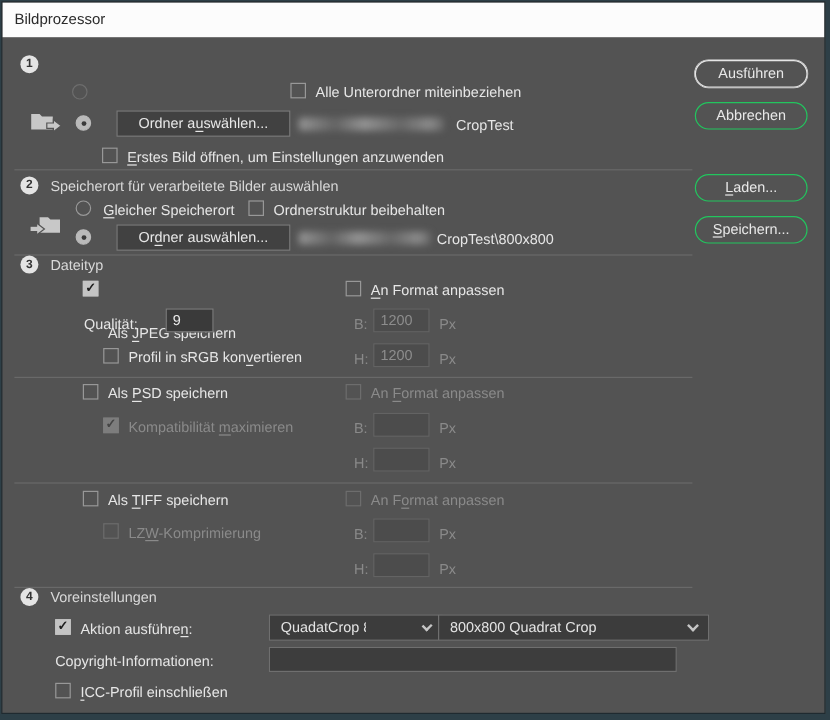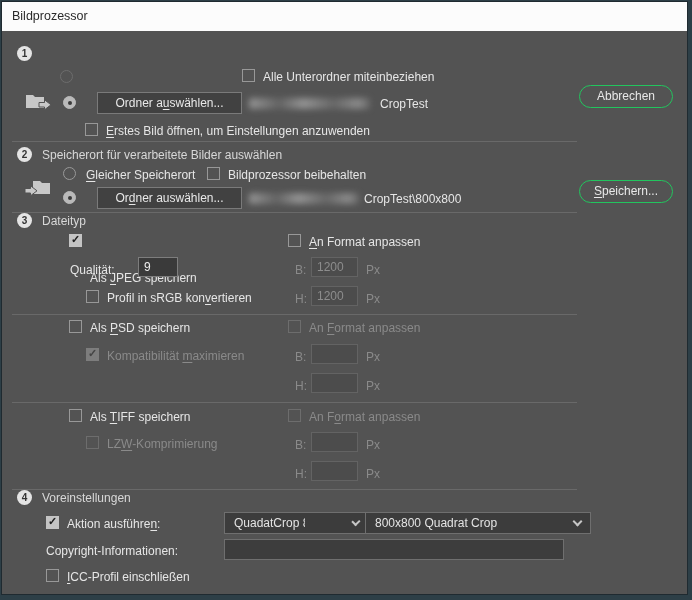--- a/index.html
+++ b/index.html
@@ -46,21 +46,23 @@
 </style>
 </head>
 <body>
 
 <div class="window">
 
   <div class="titlebar">
     <span class="t">Bildprozessor</span>
   </div>
 
+  <button class="abs pill primary" style="left:577px; top:48px; width:94px; height:23px;">Ausführen</button>
   <button class="abs pill" style="left:577px; top:83px; width:94px; height:23px;">Abbrechen</button>
+  <button class="abs pill" style="left:577px; top:143px; width:94px; height:23px;"><span class="mn">L</span>aden...</button>
   <button class="abs pill" style="left:577px; top:178px; width:94px; height:23px;"><span class="mn">S</span>peichern...</button>
 
   <div class="abs num" style="left:15px; top:44px;">1</div>
 
   <span class="rb dim" style="left:58px; top:68px;"></span>
   <span class="cb" style="left:240px; top:67px;"></span>
   <div class="abs lbl" style="left:261px; top:68px;">Alle Unterordner miteinbeziehen</div>
 
   <svg class="abs" style="left:22px; top:90px;" width="28" height="20" viewBox="0 0 28 20">
     <path d="M2 3 h7 l2 2 h9 v11 H2 z" fill="#c8c8c8"></path>
@@ -75,21 +77,21 @@
   <div class="abs lbl" style="left:104px; top:122px;"><span class="mn">E</span>rstes Bild öffnen, um Einstellungen anzuwenden</div>
 
   <div class="abs sep" style="left:10px; top:139px; width:565px;"></div>
 
   <div class="abs num" style="left:15px; top:145px;">2</div>
   <div class="abs lbl sect-title" style="left:40px; top:146px;">Speicherort für verarbeitete Bilder auswählen</div>
 
   <span class="rb" style="left:61px; top:165px;"></span>
   <div class="abs lbl" style="left:84px; top:166px;"><span class="mn">G</span>leicher Speicherort</div>
   <span class="cb" style="left:205px; top:165px;"></span>
-  <div class="abs lbl" style="left:226px; top:166px;">Bildprozessor beibehalten</div>
+  <div class="abs lbl" style="left:226px; top:166px;">Ordnerstruktur beibehalten</div>
 
   <svg class="abs" style="left:22px; top:176px;" width="28" height="20" viewBox="0 0 28 20">
     <path d="M9 3 h7 l2 2 h8 v11 H9 z" fill="#c8c8c8"></path>
     <path d="M1 10.5 h5.5 V7.8 L13 12.8 l-6.5 5 V15 H1 z" fill="#c8c8c8" stroke="#535353" stroke-width="1"></path>
   </svg>
   <span class="rb sel" style="left:61px; top:189px;"></span>
   <button class="abs btn-dark" style="left:95px; top:185px; width:145px; height:22px;">Or<span class="mn">d</span>ner auswählen...</button>
   <div class="abs blur-streak" style="left:247px; top:191px; width:110px;"></div>
   <div class="abs lbl" style="left:362px; top:190px;">CropTest\800x800</div>
 

